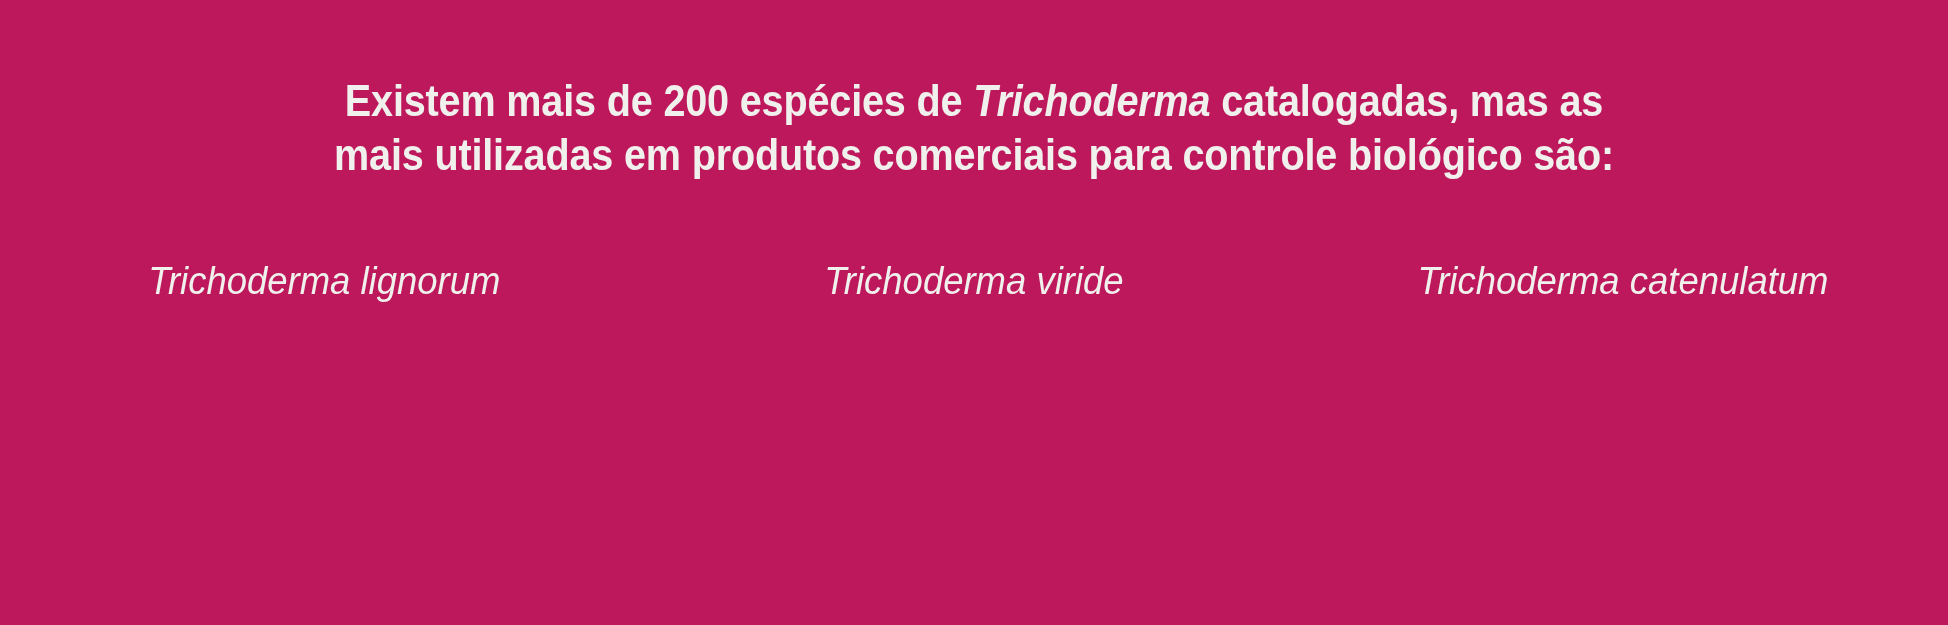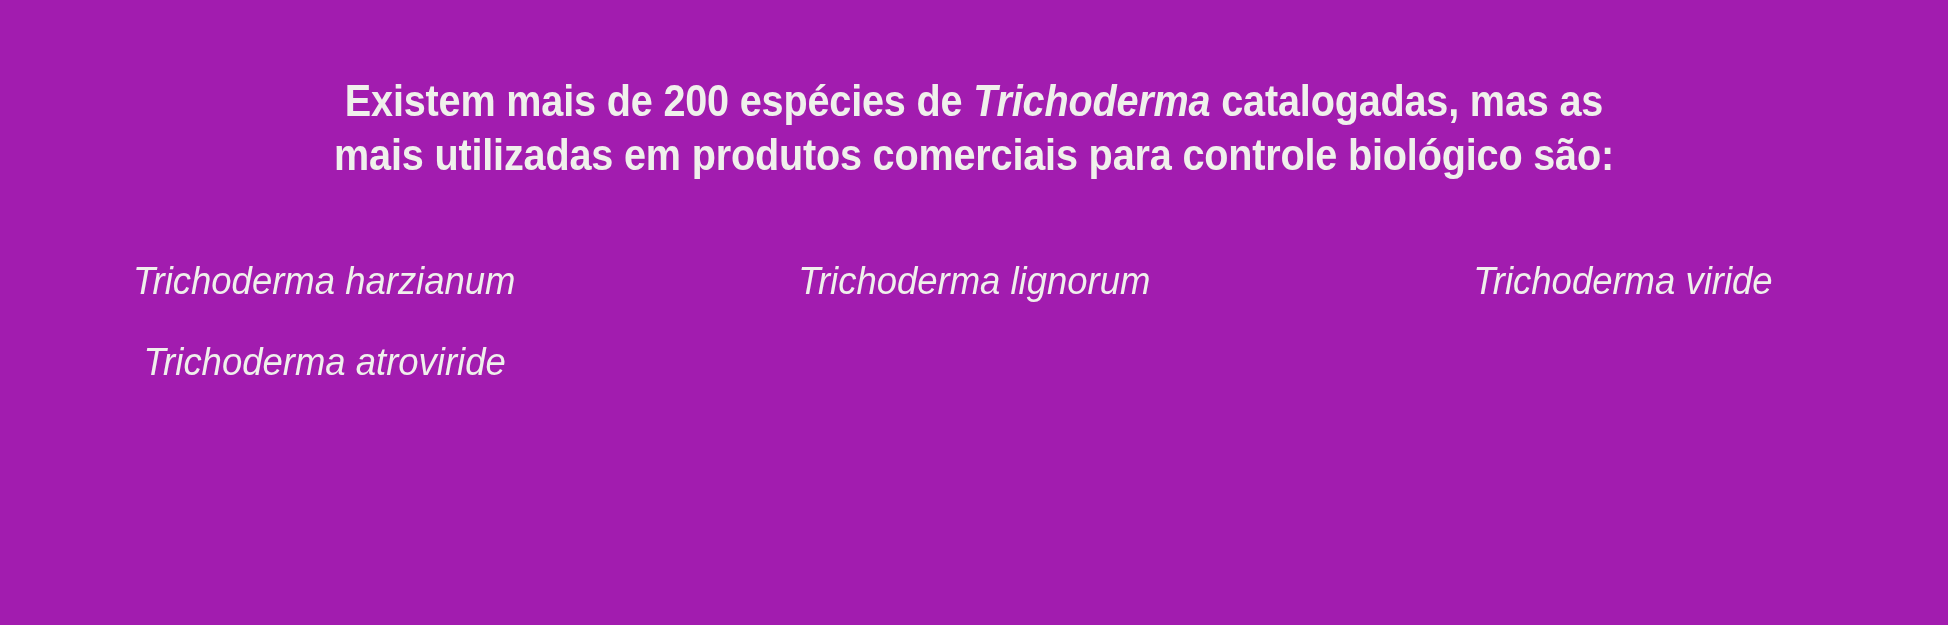--- a/index.html
+++ b/index.html
@@ -10,21 +10,21 @@
     width: 1948px;
     height: 625px;
     background: #3a5520;
     font-family: "Liberation Sans", sans-serif;
     overflow: hidden;
   }
   .slide {
     position: relative;
     width: 1948px;
     height: 625px;
-    background: #a21caf;
+    background: #be185d;
     box-sizing: border-box;
     display: flex;
     flex-direction: column;
   }
 
   
   .title-block {
     width: 100%;
     text-align: center;
     padding-top: 74px;
@@ -80,28 +80,25 @@
 <div class="slide">
 
   <div class="title-block">
     <div class="title-line"><span>Existem mais de 200 espécies de </span><span class="sp-italic">Trichoderma</span><span> catalogadas, mas as</span></div>
     <div class="title-line">mais utilizadas em produtos comerciais para controle biológico são:</div>
   </div>
 
   <div class="species-grid">
 
     <div class="species-cell">
-      <span class="species-name">Trichoderma harzianum</span>
-    </div>
-    <div class="species-cell">
       <span class="species-name">Trichoderma lignorum</span>
     </div>
 
     <div class="species-cell">
       <span class="species-name">Trichoderma viride</span>
     </div>
 
     <div class="species-cell">
-      <span class="species-name">Trichoderma atroviride</span>
+      <span class="species-name">Trichoderma catenulatum</span>
     </div>
 
   </div>
 </div>
 
 </body></html>

